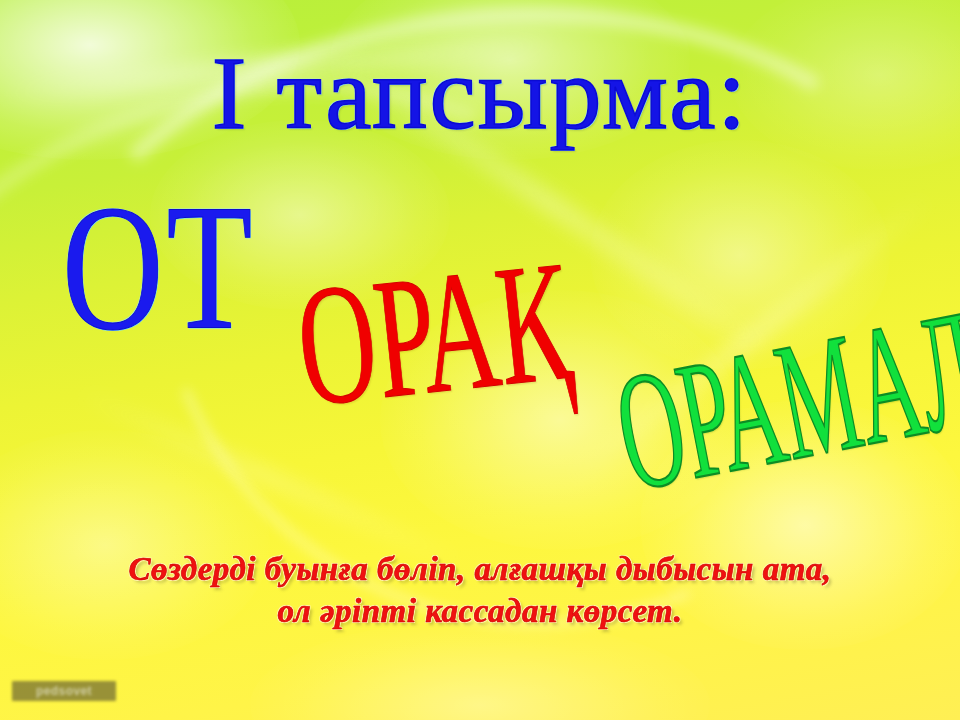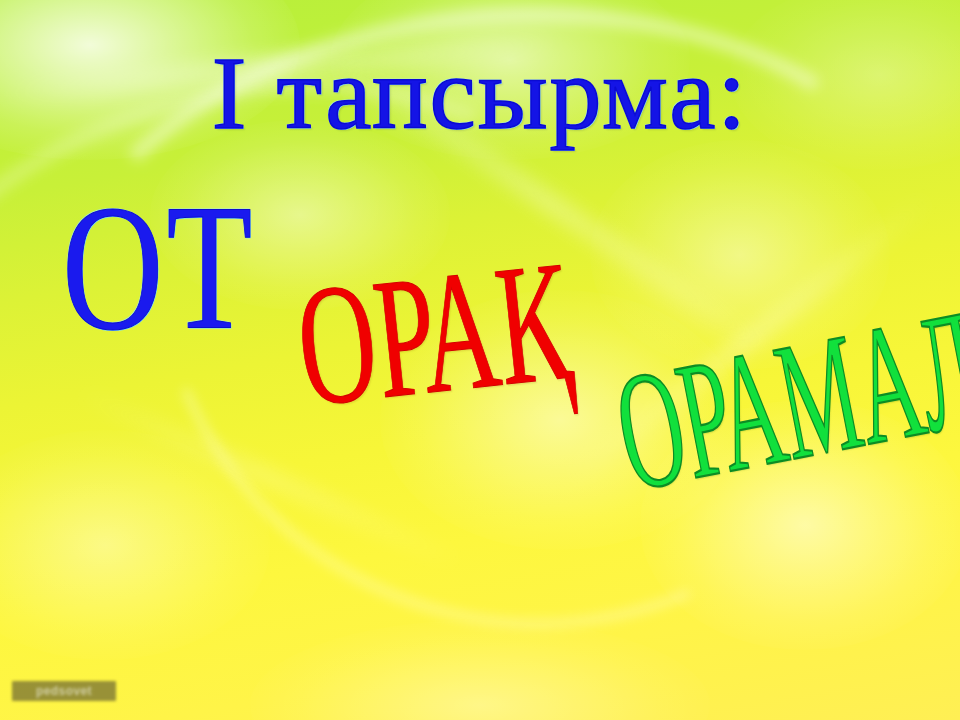--- a/index.html
+++ b/index.html
@@ -229,19 +229,21 @@
 
   <div id="title">I  тапсырма:</div>
 
   <div class="word" id="word-ot">ОТ</div>
 
   <div class="word" id="word-orak">ОРАҚ</div>
 
   <div class="word" id="word-oramal">ОРАМАЛ</div>
 
   <div id="instruction">
+    <span class="line">Сөздерді буынға бөліп, алғашқы дыбысын ата,</span>
+    <span class="line">ол әріпті кассадан көрсет.</span>
   </div>
 
   <div id="watermark">
     <span class="wm-text">pedsovet</span>
   </div>
 
 </div>
 
 </body></html>

